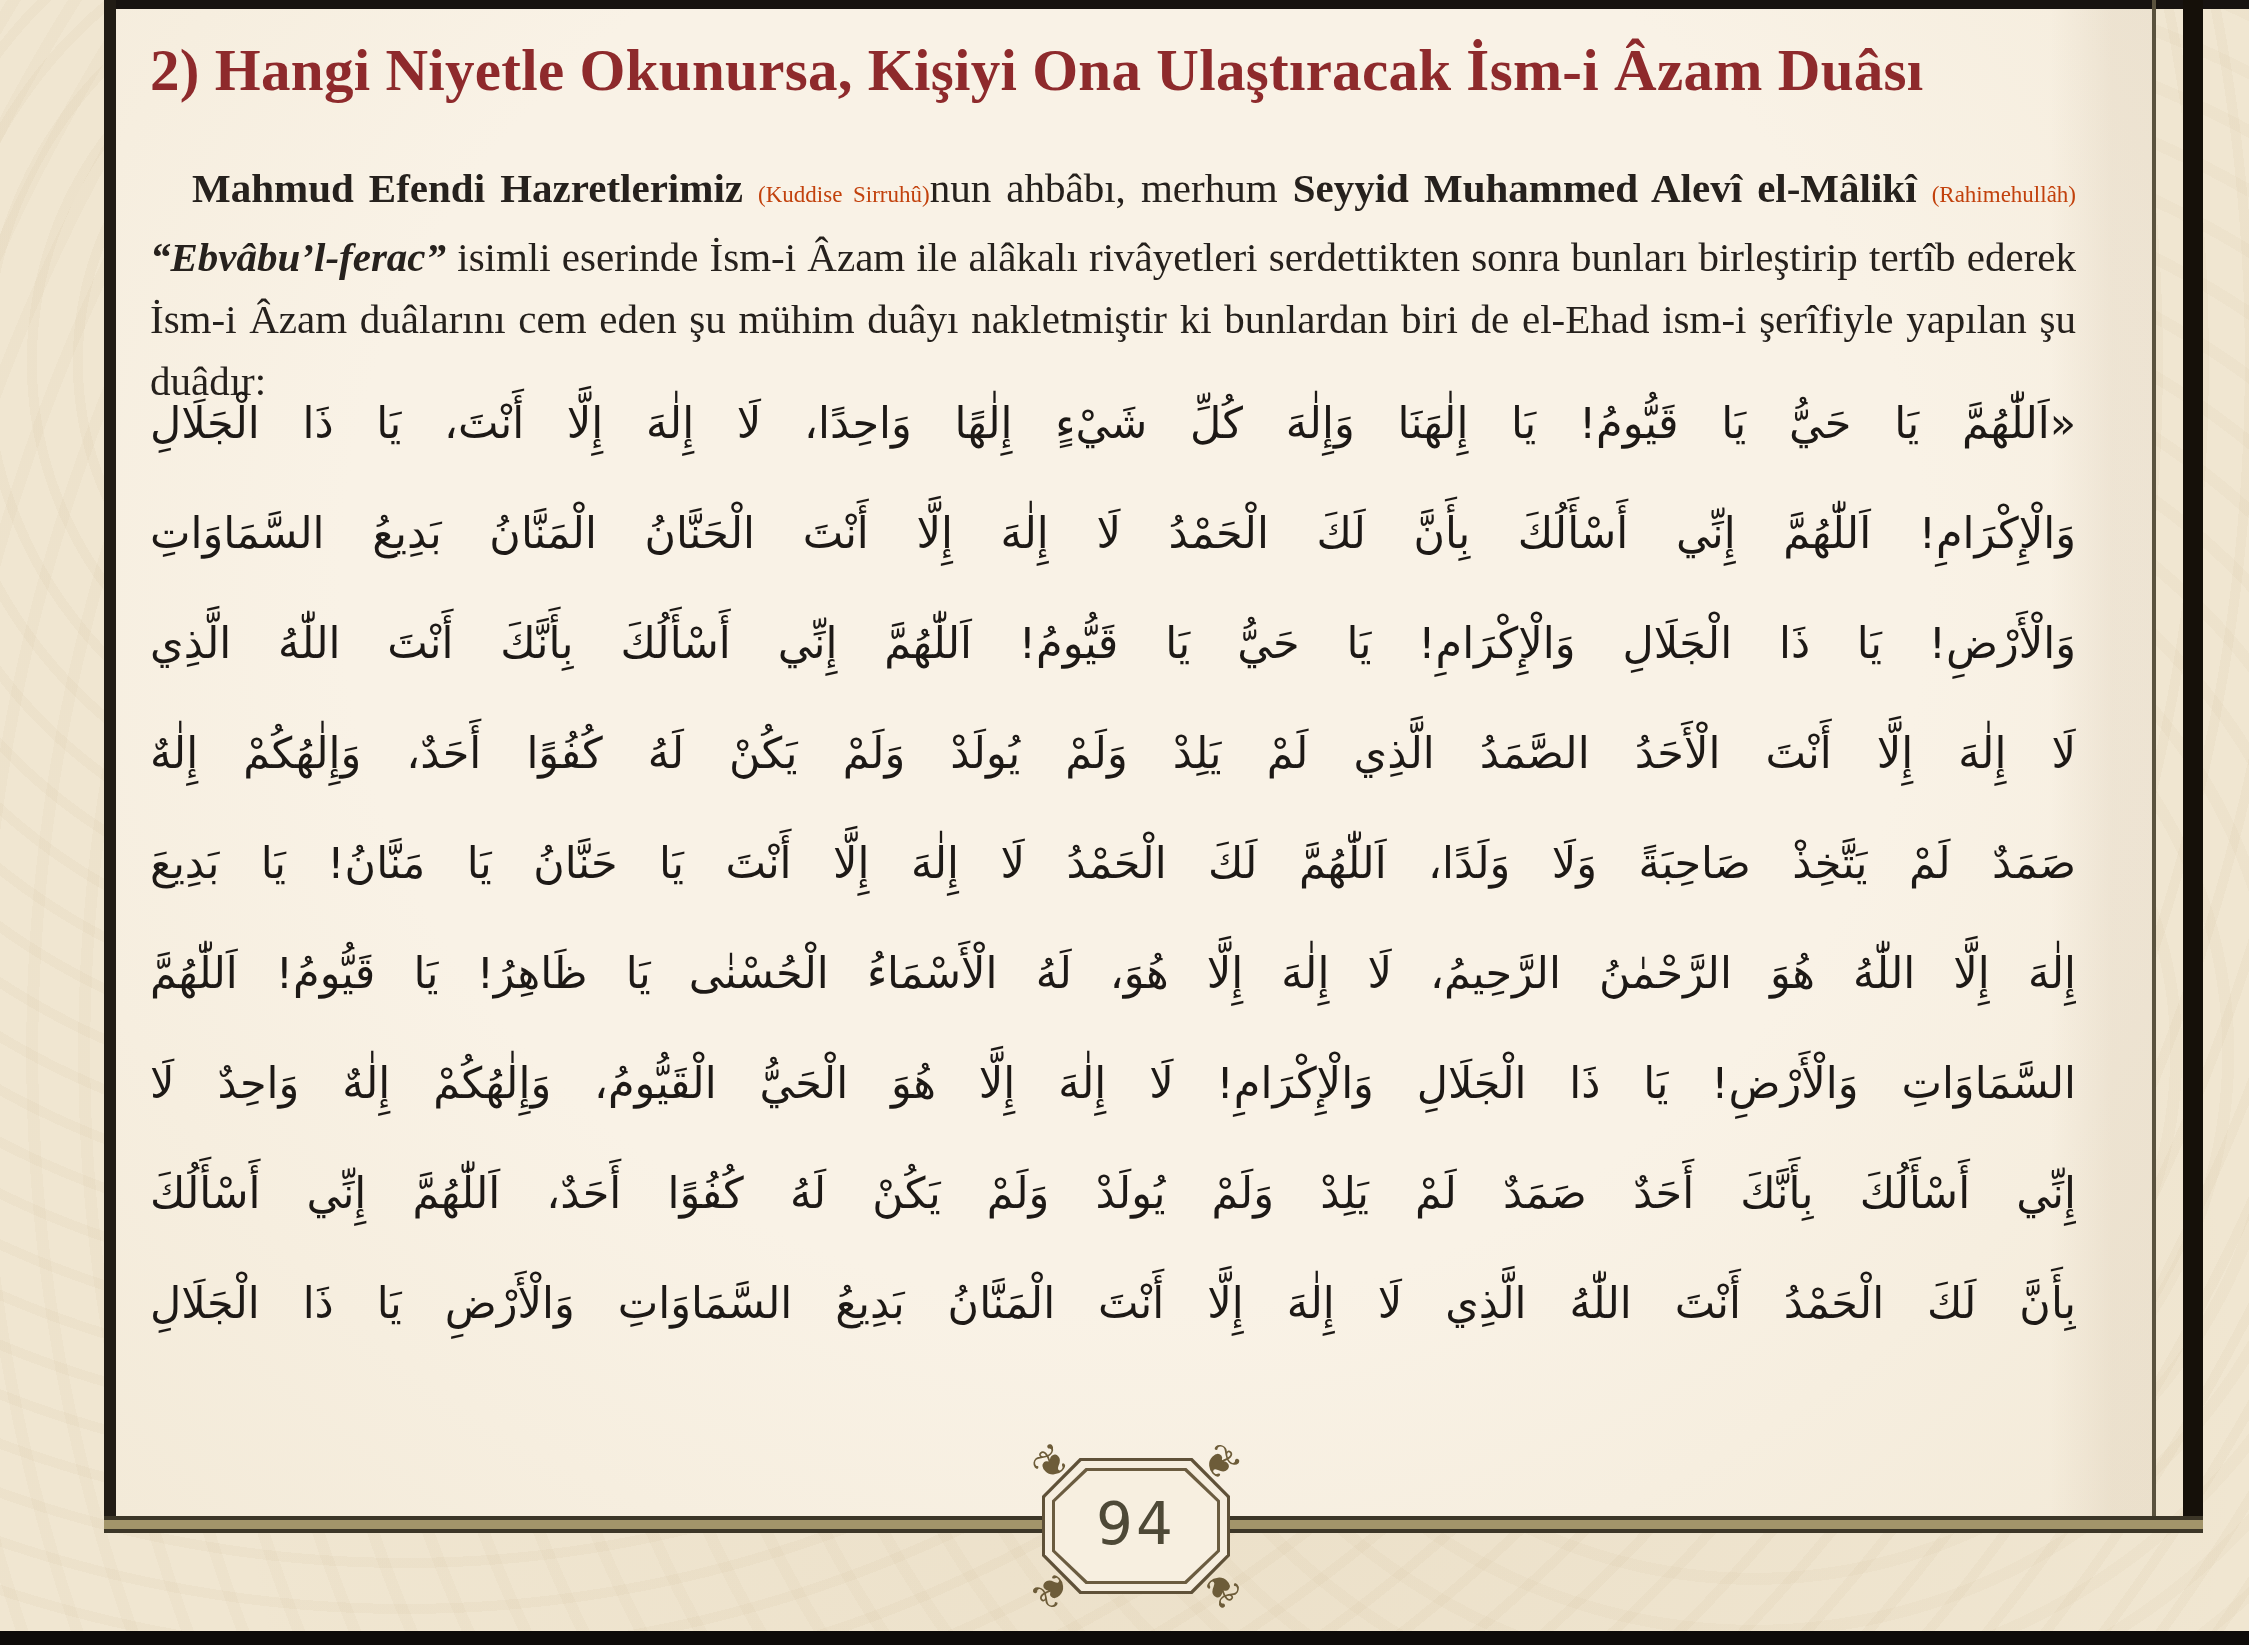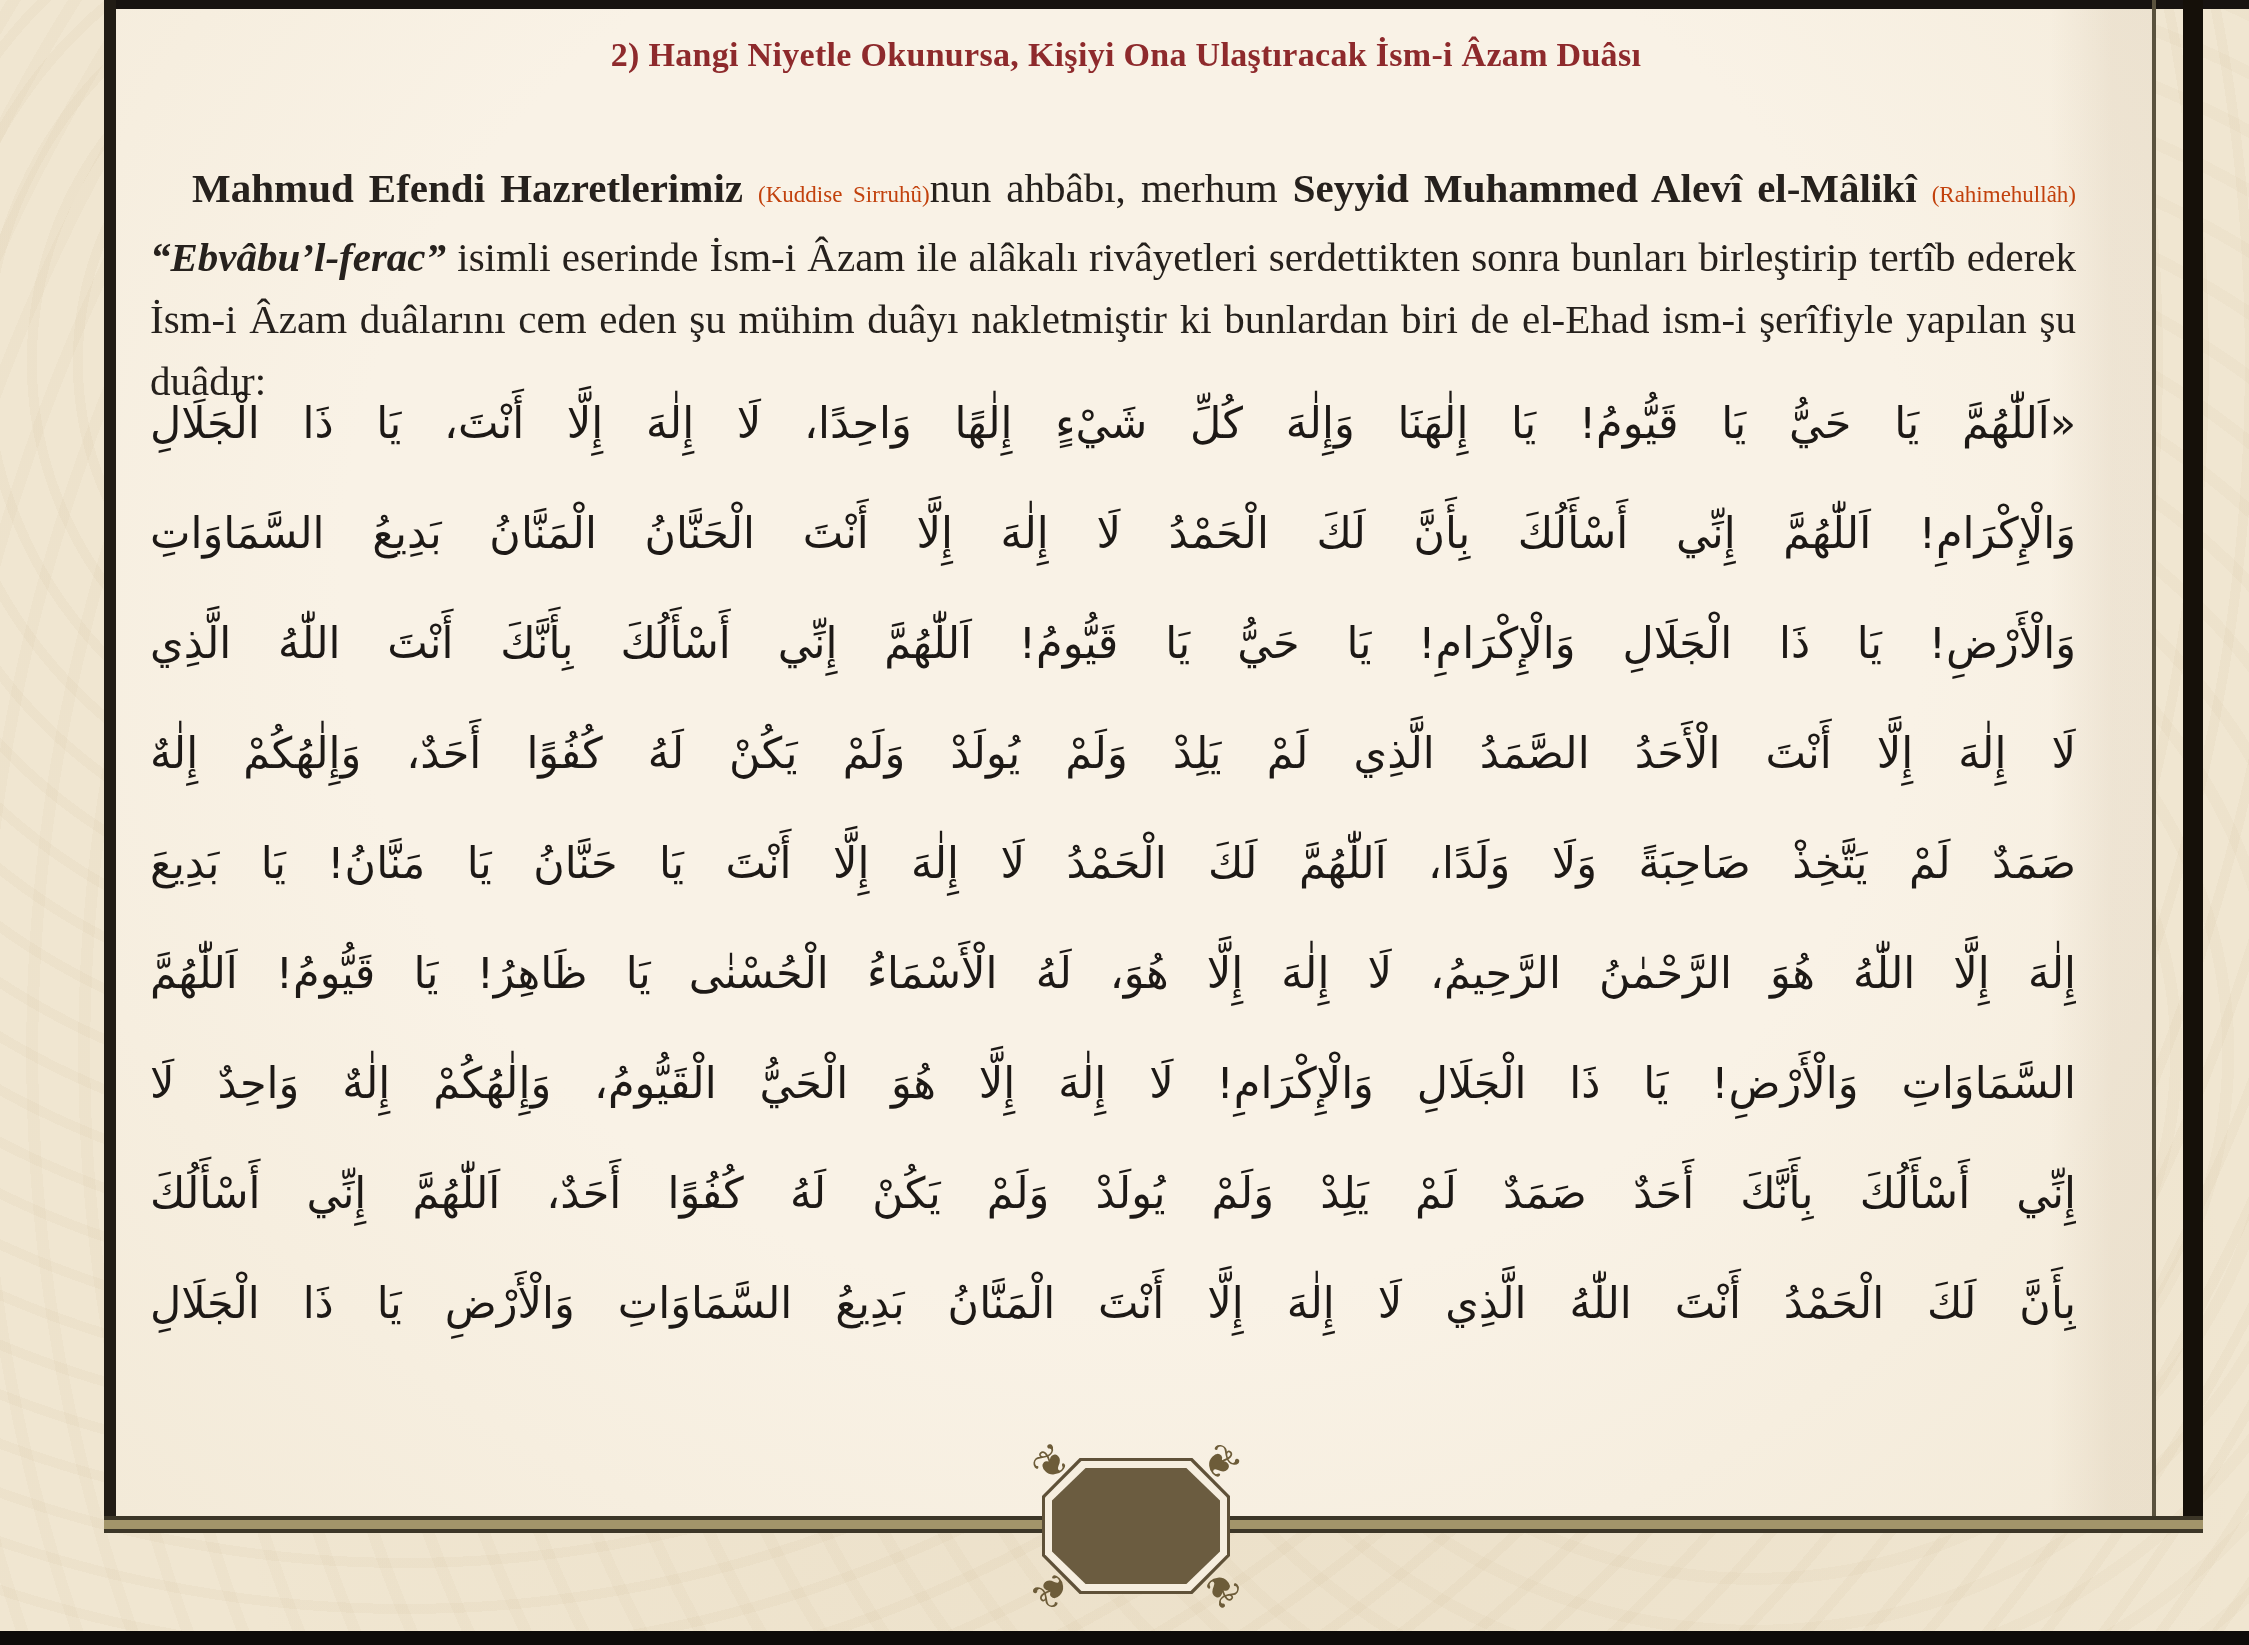--- a/index.html
+++ b/index.html
@@ -22,21 +22,21 @@
     background:linear-gradient(180deg,#3c3627 0 22%,#a3956a 22% 78%,#3c3627 78% 100%);z-index:1;}
   #page-surface{
     position:absolute;left:116px;top:9px;width:2036px;height:1507px;
     background:
       linear-gradient(270deg, rgba(196,176,146,.18) 0 2%, transparent 5%),
       radial-gradient(ellipse at 50% 38%, #f9f2e6 55%, #f3ead8 100%);
   }
   
   #page-title{
     position:absolute;left:150px;top:36px;width:1952px;
-    text-align:center;font-size:34px;font-weight:bold;color:#8e2a2c;
+    font-size:59px;font-weight:bold;color:#8e2a2c;
     letter-spacing:.3px;z-index:2;
   }
   #intro-paragraph{
     position:absolute;left:150px;top:116px;width:1926px;
     font-size:41px;line-height:62px;color:#26211d;
     text-align:justify;text-indent:42px;z-index:2;
   }
   .seg-bold{font-weight:bold;margin-top:28px;}
   .seg-note{font-size:23px;color:#c2410c;}
   .seg-bold-italic{font-weight:bold;font-style:italic;}
@@ -94,15 +94,18 @@
 </div>
 
 <div id="pageno-ornament">
   <span class="floret tl">❦</span>
   <span class="floret tr">❦</span>
   <span class="floret bl">❦</span>
   <span class="floret br">❦</span>
   <div class="oct oct-ring-outer"></div>
   <div class="oct oct-gap1"></div>
   <div class="oct oct-ring-inner"></div>
+  <div class="oct oct-fill">
+    <span id="page-number">94</span>
+  </div>
 </div>
 
 <div id="bottom-edge"></div>
 
 </body></html>

